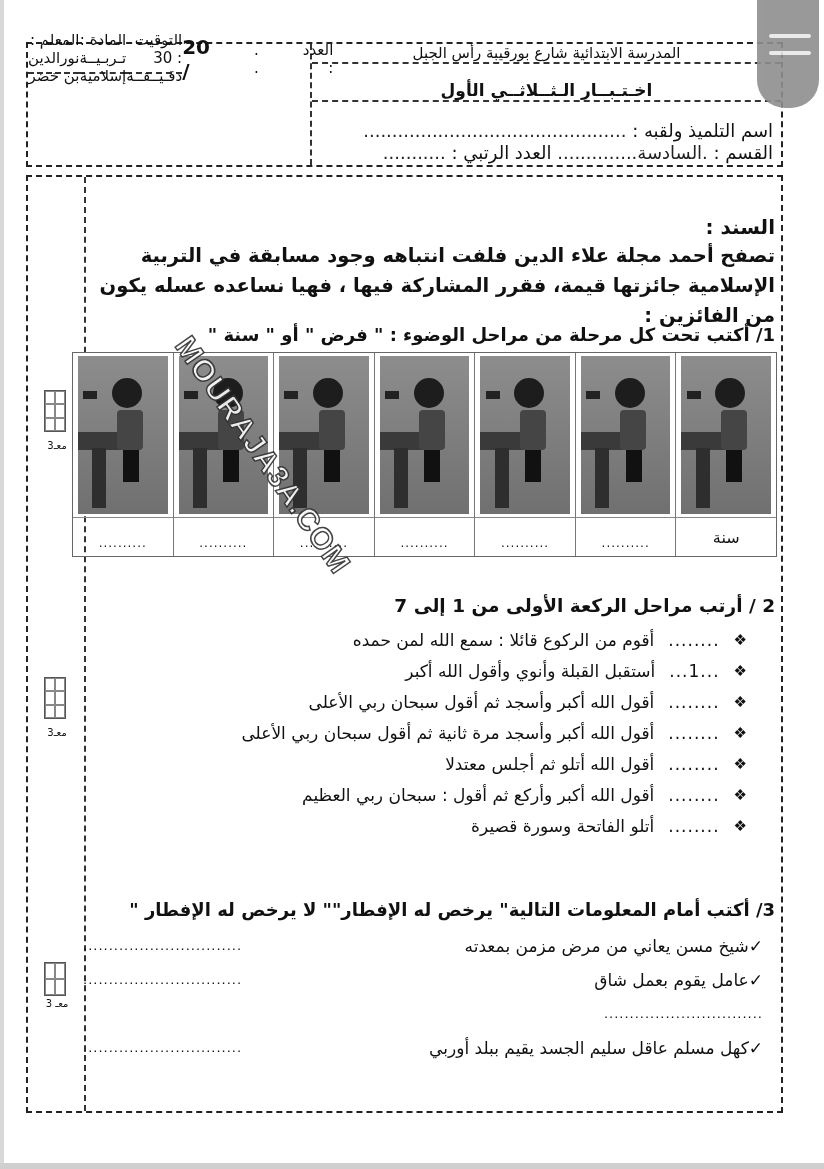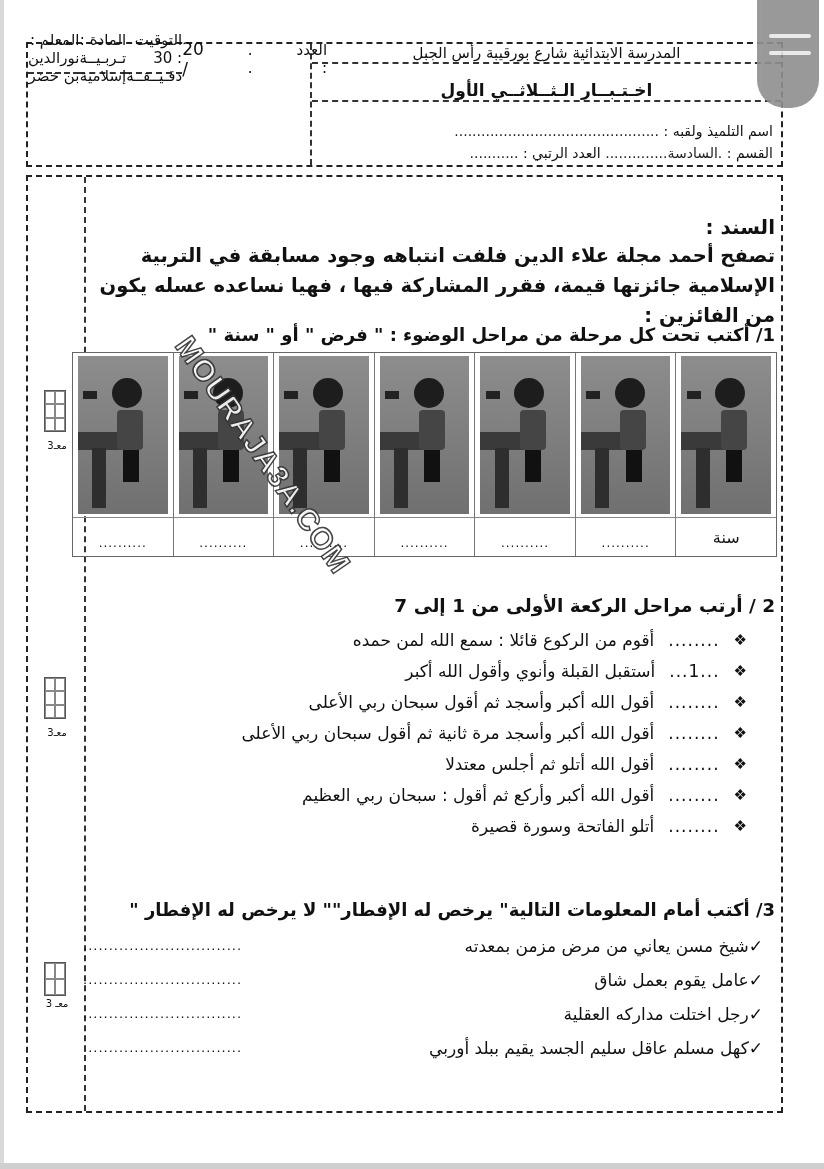--- a/index.html
+++ b/index.html
@@ -10,24 +10,24 @@
 
   
   .header { position: absolute; left: 26px; top: 42px; width: 757px; height: 125px;
             border: 2px dashed #222; display: flex; }
   .hcol-left { width: 284px; height: 100%; border-right: 2px dashed #333; display: flex; flex-direction: row; }
   .hcol-right { flex: 1; height: 100%; display: flex; flex-direction: column; direction: rtl; gap: 16px; }
   .hrow { display: flex; align-items: center; border-bottom: 2px dashed #333; font-size: 15px; direction: rtl; }
   .hrow:last-child { border-bottom: none; }
   .hcol-left .hrow { height: 25%; justify-content: center; }
   .hcol-left .hrow.count { justify-content: flex-start; padding-right: 60px; gap: 44px; }
-  .hcol-left .hrow.count .score { font-weight: normal; font-size: 17px; direction: ltr; }
+  .hcol-left .hrow.count .score { font-weight: bold; font-size: 20px; direction: ltr; }
   .hcol-right .school { height: 25%; justify-content: center; font-size: 15px; }
   .hcol-right .examtitle { height: 25%; justify-content: center; font-weight: bold; font-size: 17px; letter-spacing: 1px; }
-  .hcol-right .studentinfo { flex: 1; flex-direction: column; align-items: flex-start; justify-content: center; padding: 2px 8px; font-size: 14px; border-bottom: none; }
+  .hcol-right .studentinfo { flex: 1; flex-direction: column; align-items: flex-start; justify-content: center; padding: 2px 8px; font-size: 18px; border-bottom: none; }
   .line { white-space: nowrap; line-height: 22px; }
   .dots { letter-spacing: 1px; color: #222; }
 
   
   .body-frame { position: absolute; left: 26px; top: 175px; width: 757px; height: 938px;
                 border: 2px dashed #222; }
   .margin-col { position: absolute; left: 0; top: 0; width: 58px; height: 100%; border-right: 2px dashed #333; }
   .grade-box { position: absolute; left: 16px; width: 26px; }
   .grade-grid { width: 22px; height: 42px; border: 1.5px solid #555; display: grid;
                 grid-template-columns: 1fr 1fr; grid-template-rows: 1fr 1fr 1fr; }
@@ -285,21 +285,20 @@
     <ul class="q3-list">
       <li>
           <span><span>✓</span><span>شيخ مسن يعاني من مرض مزمن بمعدته</span></span>
           <span class="q3dots">...............................</span>
         </li>
       <li>
           <span><span>✓</span><span>عامل يقوم بعمل شاق</span></span>
           <span class="q3dots">...............................</span>
         </li>
       <li>
-          <span><span>✓</span><span>رجل اختلت مداركه العقلية</span></span>
           <span class="q3dots">...............................</span>
         </li>
       <li>
           <span><span>✓</span><span>كهل مسلم عاقل سليم الجسد يقيم ببلد أوربي</span></span>
           <span class="q3dots">...............................</span>
         </li>
     </ul>
   </div>
 </div>
 

